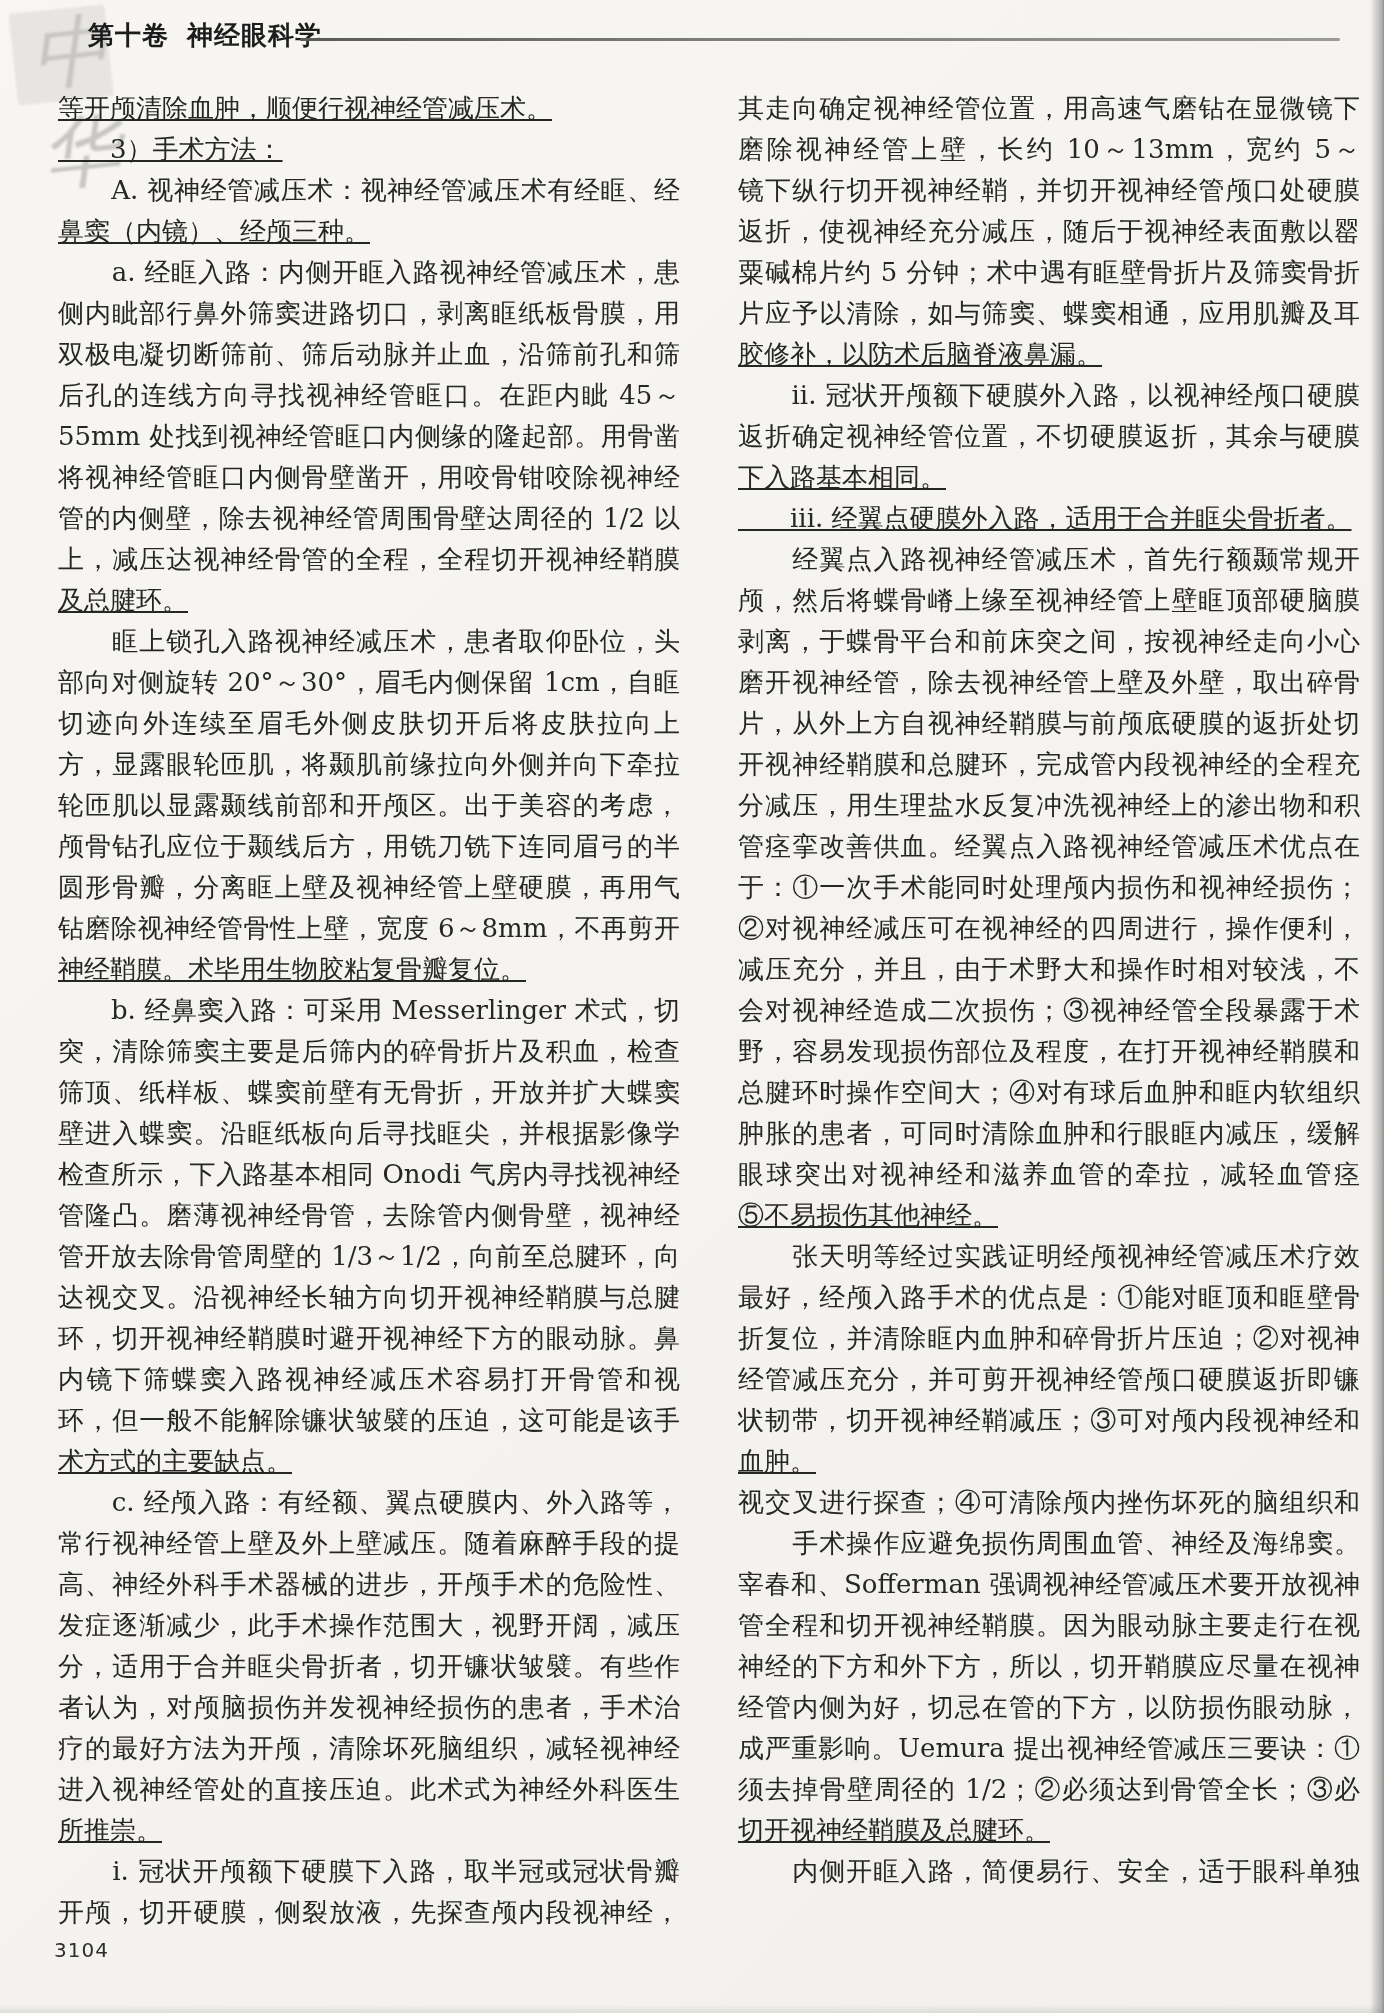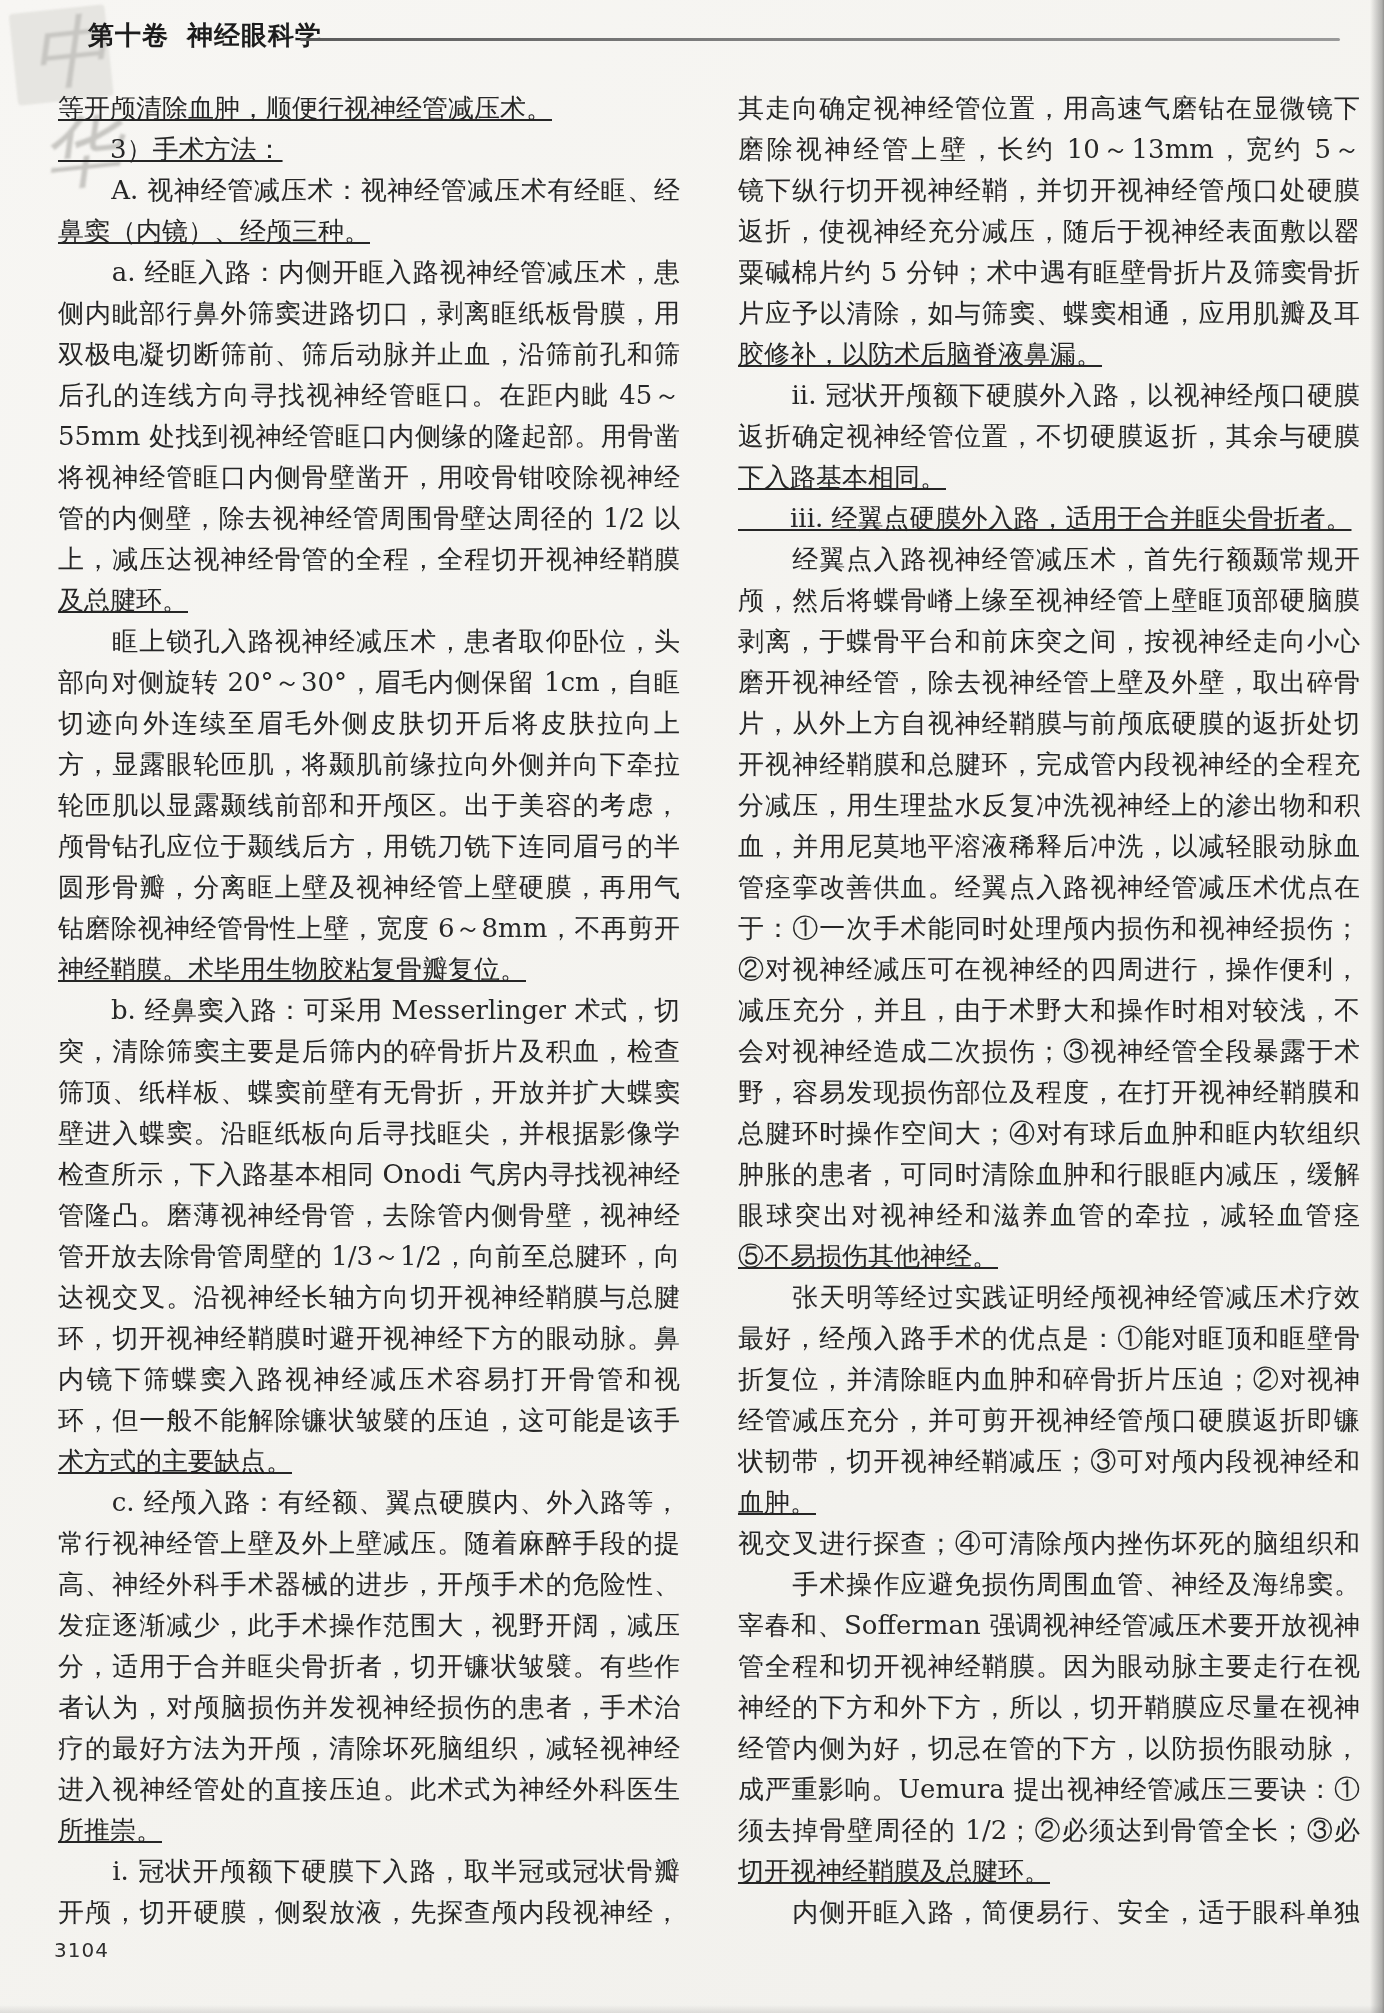--- a/index.html
+++ b/index.html
@@ -162,21 +162,20 @@
         <div class="line line-end">　　iii. 经翼点硬膜外入路，适用于合并眶尖骨折者。</div>
       </div>
       <div class="para">
         <div class="line">　　经翼点入路视神经管减压术，首先行额颞常规开</div>
         <div class="line">颅，然后将蝶骨嵴上缘至视神经管上壁眶顶部硬脑膜</div>
         <div class="line">剥离，于蝶骨平台和前床突之间，按视神经走向小心</div>
         <div class="line">磨开视神经管，除去视神经管上壁及外壁，取出碎骨</div>
         <div class="line">片，从外上方自视神经鞘膜与前颅底硬膜的返折处切</div>
         <div class="line">开视神经鞘膜和总腱环，完成管内段视神经的全程充</div>
         <div class="line">分减压，用生理盐水反复冲洗视神经上的渗出物和积</div>
-        <div class="line">血，并用尼莫地平溶液稀释后冲洗，以减轻眼动脉血</div>
         <div class="line">管痉挛改善供血。经翼点入路视神经管减压术优点在</div>
         <div class="line">于：①一次手术能同时处理颅内损伤和视神经损伤；</div>
         <div class="line">②对视神经减压可在视神经的四周进行，操作便利，</div>
         <div class="line">减压充分，并且，由于术野大和操作时相对较浅，不</div>
         <div class="line">会对视神经造成二次损伤；③视神经管全段暴露于术</div>
         <div class="line">野，容易发现损伤部位及程度，在打开视神经鞘膜和</div>
         <div class="line">总腱环时操作空间大；④对有球后血肿和眶内软组织</div>
         <div class="line">肿胀的患者，可同时清除血肿和行眼眶内减压，缓解</div>
         <div class="line">眼球突出对视神经和滋养血管的牵拉，减轻血管痉挛；</div>
         <div class="line line-end">⑤不易损伤其他神经。</div>

